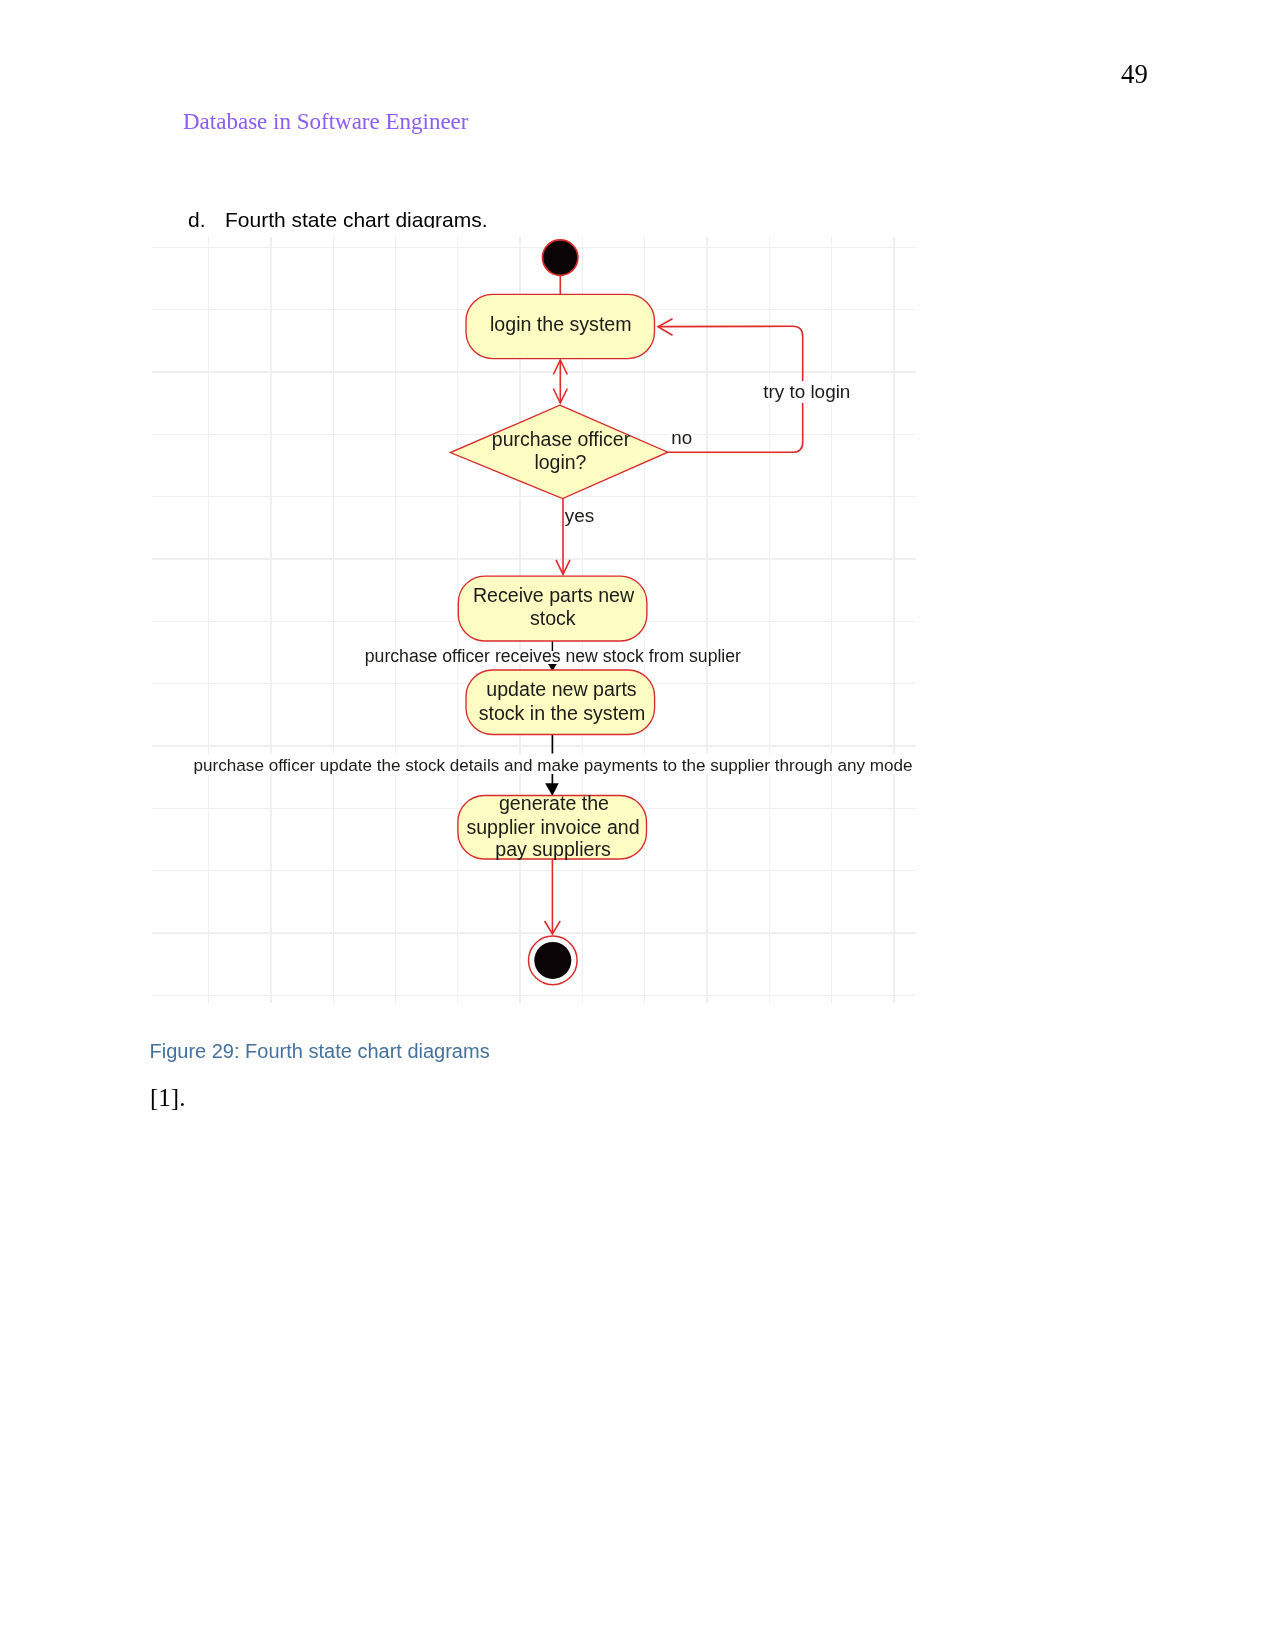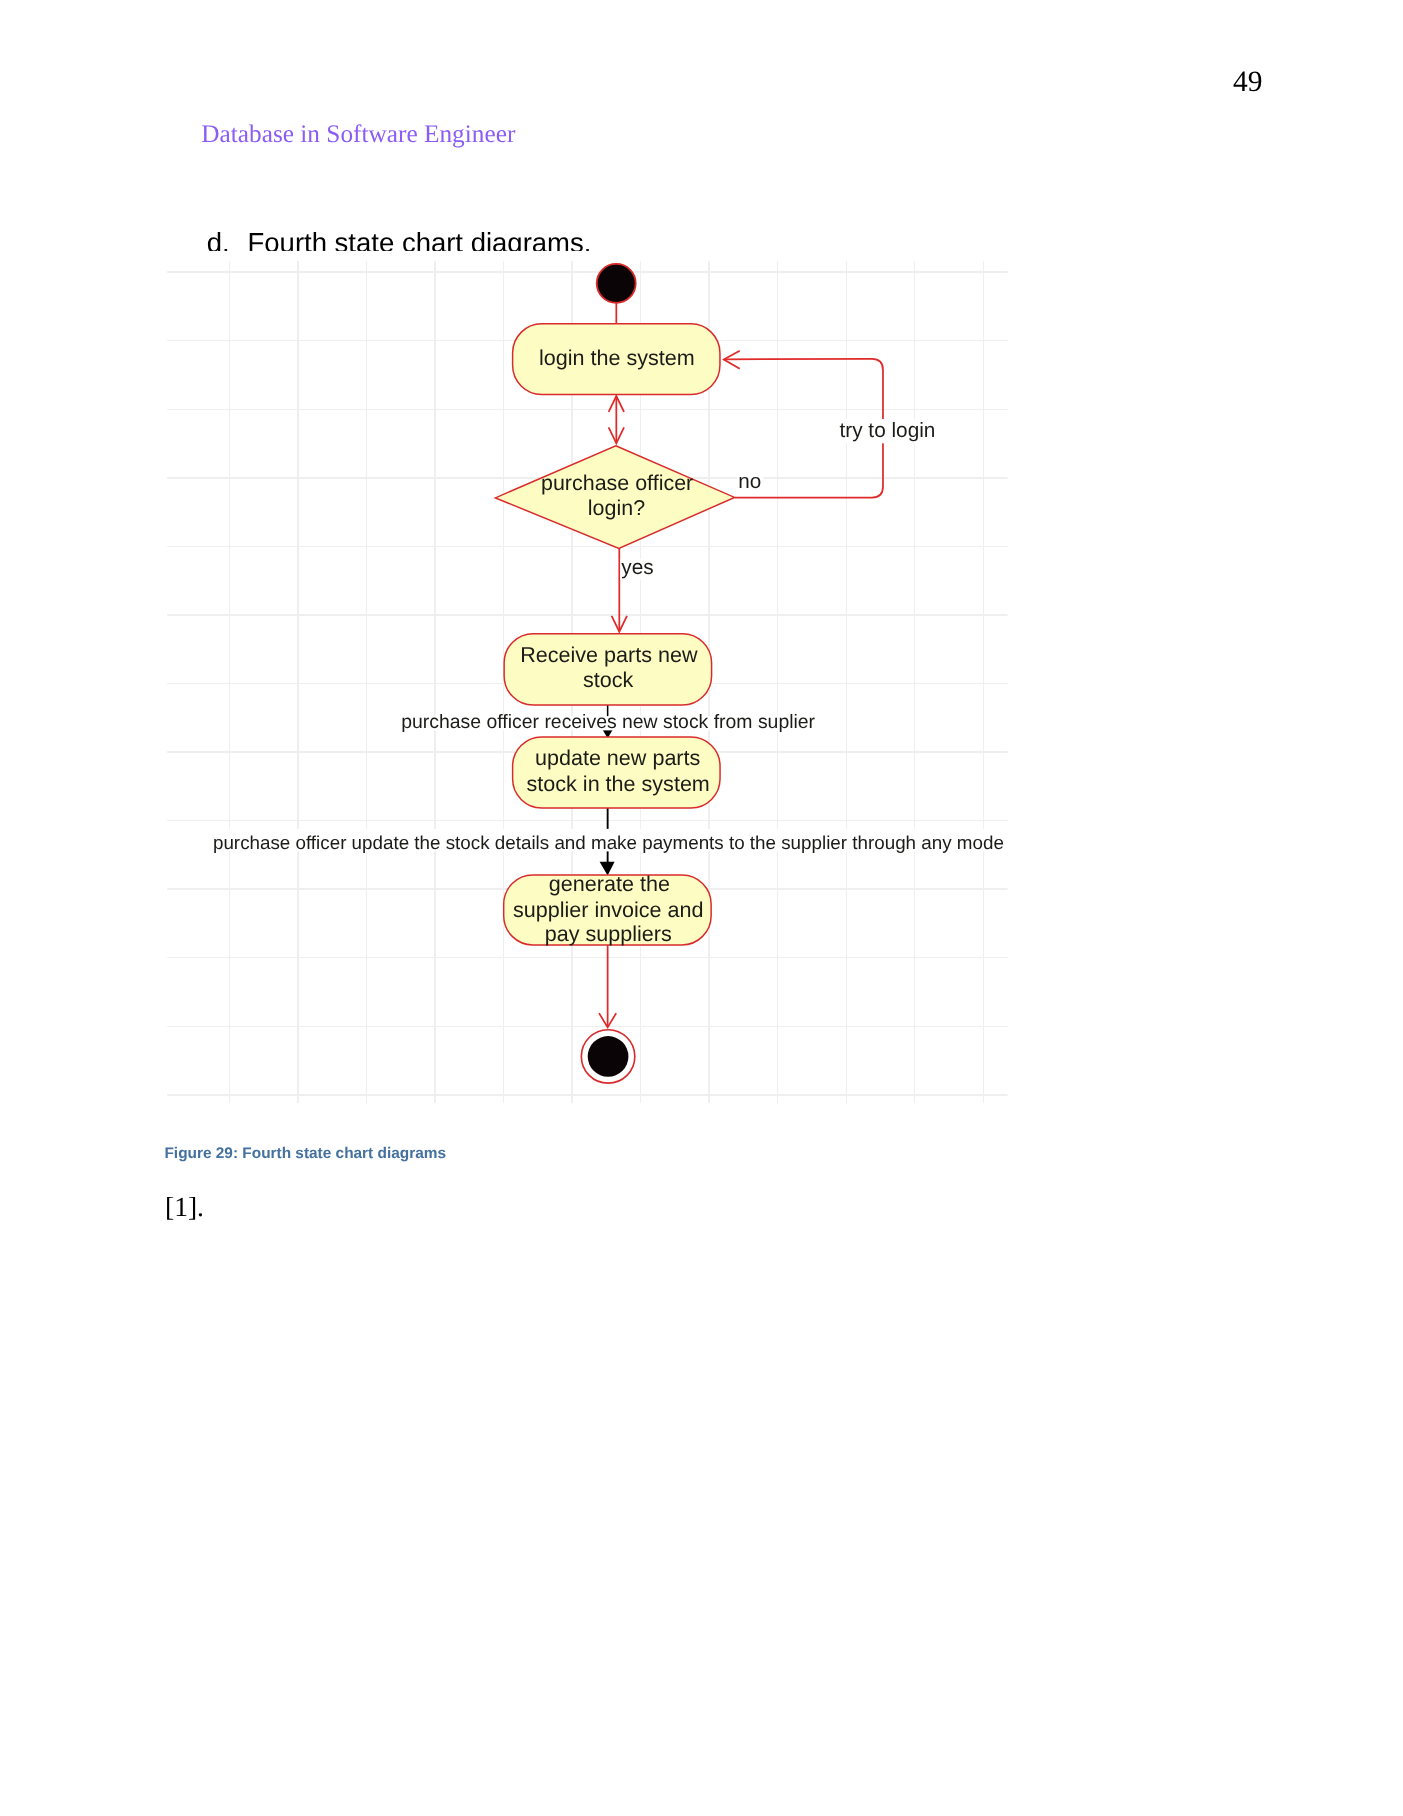--- a/index.html
+++ b/index.html
@@ -1,25 +1,25 @@
 <!DOCTYPE html>
 <html><head>
 <meta charset="utf-8">
 <style>
   html,body{margin:0;padding:0;}
   body{width:1275px;height:1651px;background:#ffffff;position:relative;overflow:hidden;
        -webkit-font-smoothing:antialiased;}
   .page{position:absolute;left:0;top:0;width:1275px;height:1651px;}
   .hdr{position:absolute;left:183px;top:61.5px;font-family:"Liberation Serif",serif;font-size:23px;color:#8b5cf6;line-height:1;margin-top:48px;}
   .pgnum{position:absolute;left:1121px;top:60.5px;font-family:"Liberation Serif",serif;font-size:26.8px;color:#000;line-height:1;}
-  .listitem{position:absolute;left:188px;top:209px;font-family:"Liberation Sans",sans-serif;font-size:25px;color:#000;line-height:1;white-space:nowrap;}
+  .listitem{position:absolute;left:188px;top:209px;font-family:"Liberation Sans",sans-serif;font-size:21px;color:#000;line-height:1;white-space:nowrap;}
   .listitem .marker{display:inline-block;width:37px;}
   .figwrap{position:absolute;left:152px;top:228px;width:764px;height:776px;}
   .figwrap svg{display:block;}
-  .caption{position:absolute;left:149.5px;top:1041px;font-family:"Liberation Sans",sans-serif;font-size:14px;font-weight:bold;color:#44719e;line-height:1;text-align:right;}
+  .caption{position:absolute;left:149.5px;top:1041px;font-family:"Liberation Sans",sans-serif;font-size:20px;font-weight:normal;color:#44719e;line-height:1;text-align:right;}
   .refnum{position:absolute;left:150px;top:1084.5px;font-family:"Liberation Serif",serif;font-size:25px;color:#000;line-height:1;}
   .dtext{font-family:"Liberation Sans",sans-serif;fill:#1b1b18;}
 </style>
 </head>
 <body>
 
 <div class="page">
   <div class="hdr">Database in Software Engineer</div>
   <div class="pgnum">49</div>
   <div class="listitem"><span class="marker">d.</span><span>Fourth state chart diagrams.</span></div>

